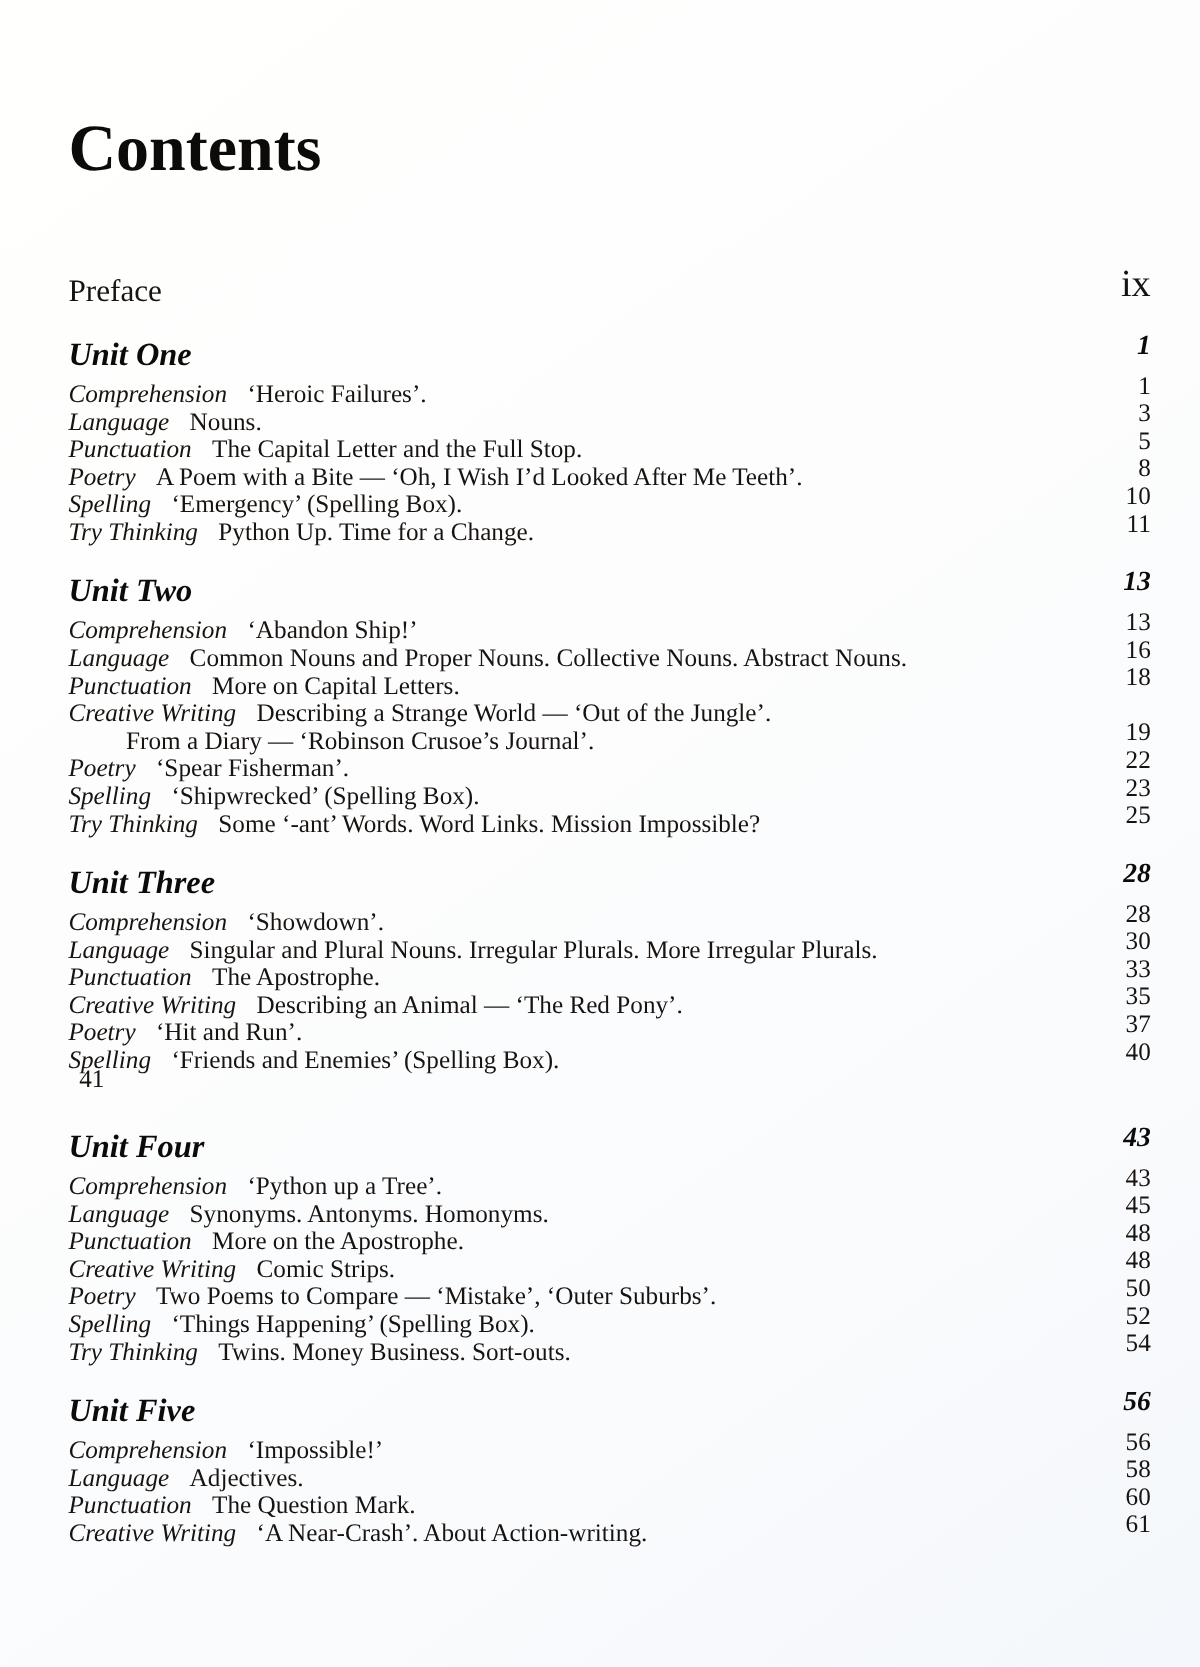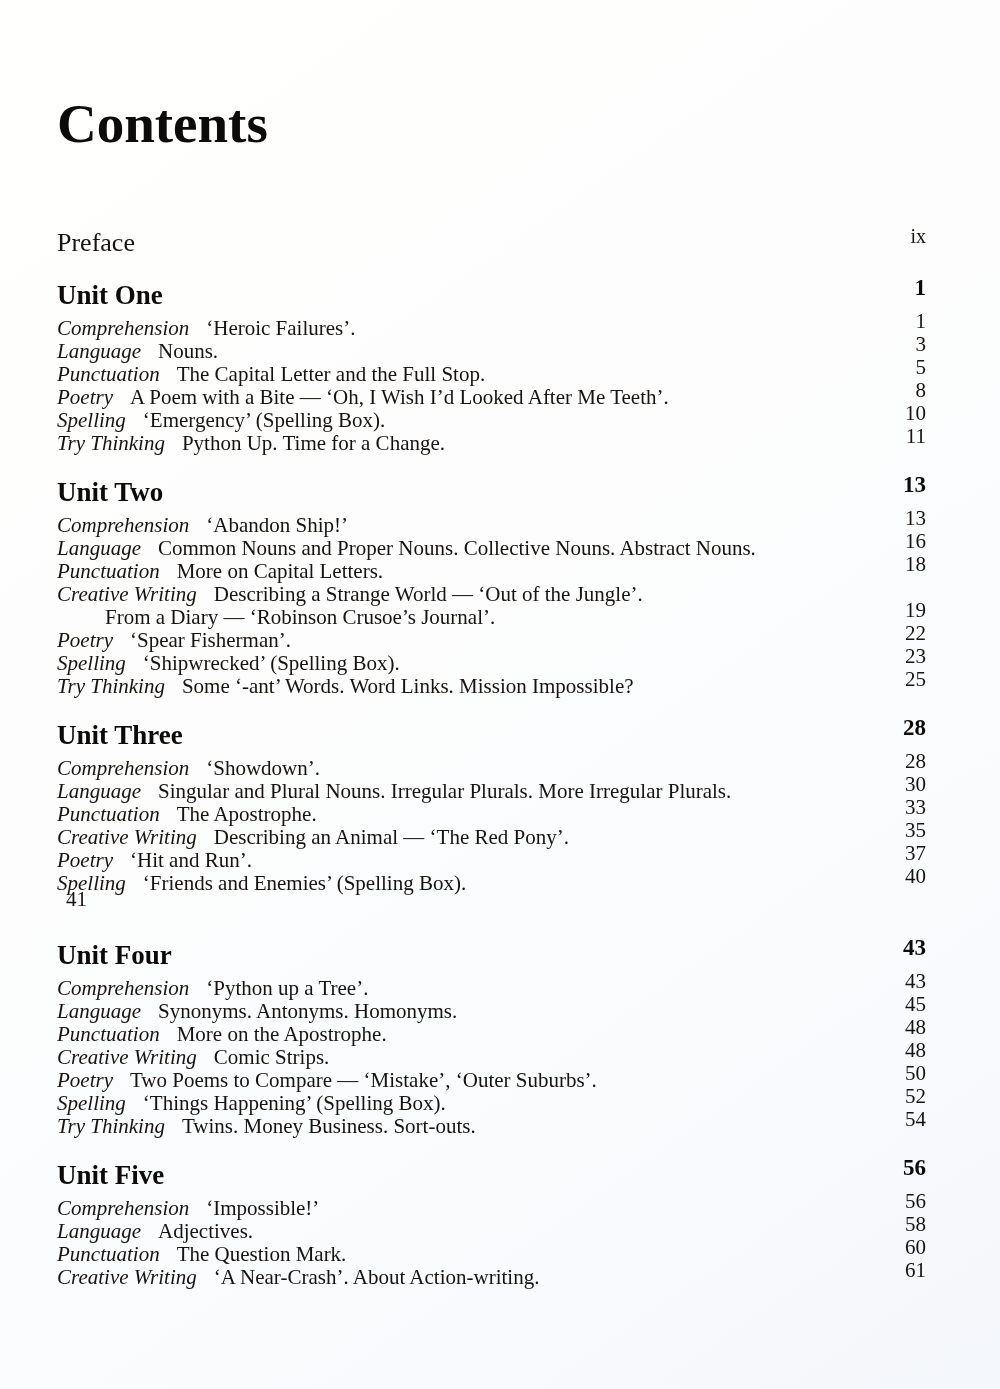--- a/index.html
+++ b/index.html
@@ -6,21 +6,21 @@
   body {
     width: 1000px; height: 1389px;
     overflow: hidden;
     background: #ffffff;
     font-family: "Liberation Serif", "DejaVu Serif", serif;
   }
   .page {
     position: relative;
     width: 1000px; height: 1389px;
     box-sizing: border-box;
-    padding: 0 74px 0 57px;
+    padding: 0 41px 0 57px;
     background: linear-gradient(145deg, #fffffe 0%, #fdfdfd 40%, #f9fbfd 75%, #f4f7fb 100%);
     color: #171310;
   }
   .title {
     margin: 0;
     padding-top: 96px;
     font-size: 55px;
     line-height: 1.0;
     font-weight: bold;
     color: #0d0b0a;
@@ -37,41 +37,42 @@
     margin-top: 77px;
     height: 30px;
     line-height: 30px;
     font-size: 26px;
   }
   .unit { margin-top: 22px; }
   .unit-title-row {
     height: 30px;
     line-height: 30px;
     margin-bottom: 7px;
+    font-style: italic;
   }
   .unit-title {
     margin: 0;
     font-size: 27px;
     font-weight: bold;
     color: #0d0b0a;
     display: inline;
   }
   .entry-label { font-style: italic; }
   .entry-desc { margin-left: 17px; }
   .entry-text.indent { padding-left: 48px; }
   .entry-text.indent .entry-desc { margin-left: 0; }
   .pagenum {
     transform: translateY(-7px);
     font-size: 21px;
     text-align: right;
     min-width: 30px;
     white-space: nowrap;
   }
   .pagenum.bold { font-weight: bold; font-size: 23px; color: #0d0b0a; }
-  .preface-row .pagenum { font-size: 20px; }
+  .preface-row .pagenum { font-size: 32px; }
 </style>
 </head>
 <body>
 
 <div class="page">
   <h1 class="title">Contents</h1>
 
   <div class="row preface-row">
     <span>Preface</span>
     <span class="pagenum">ix</span>

